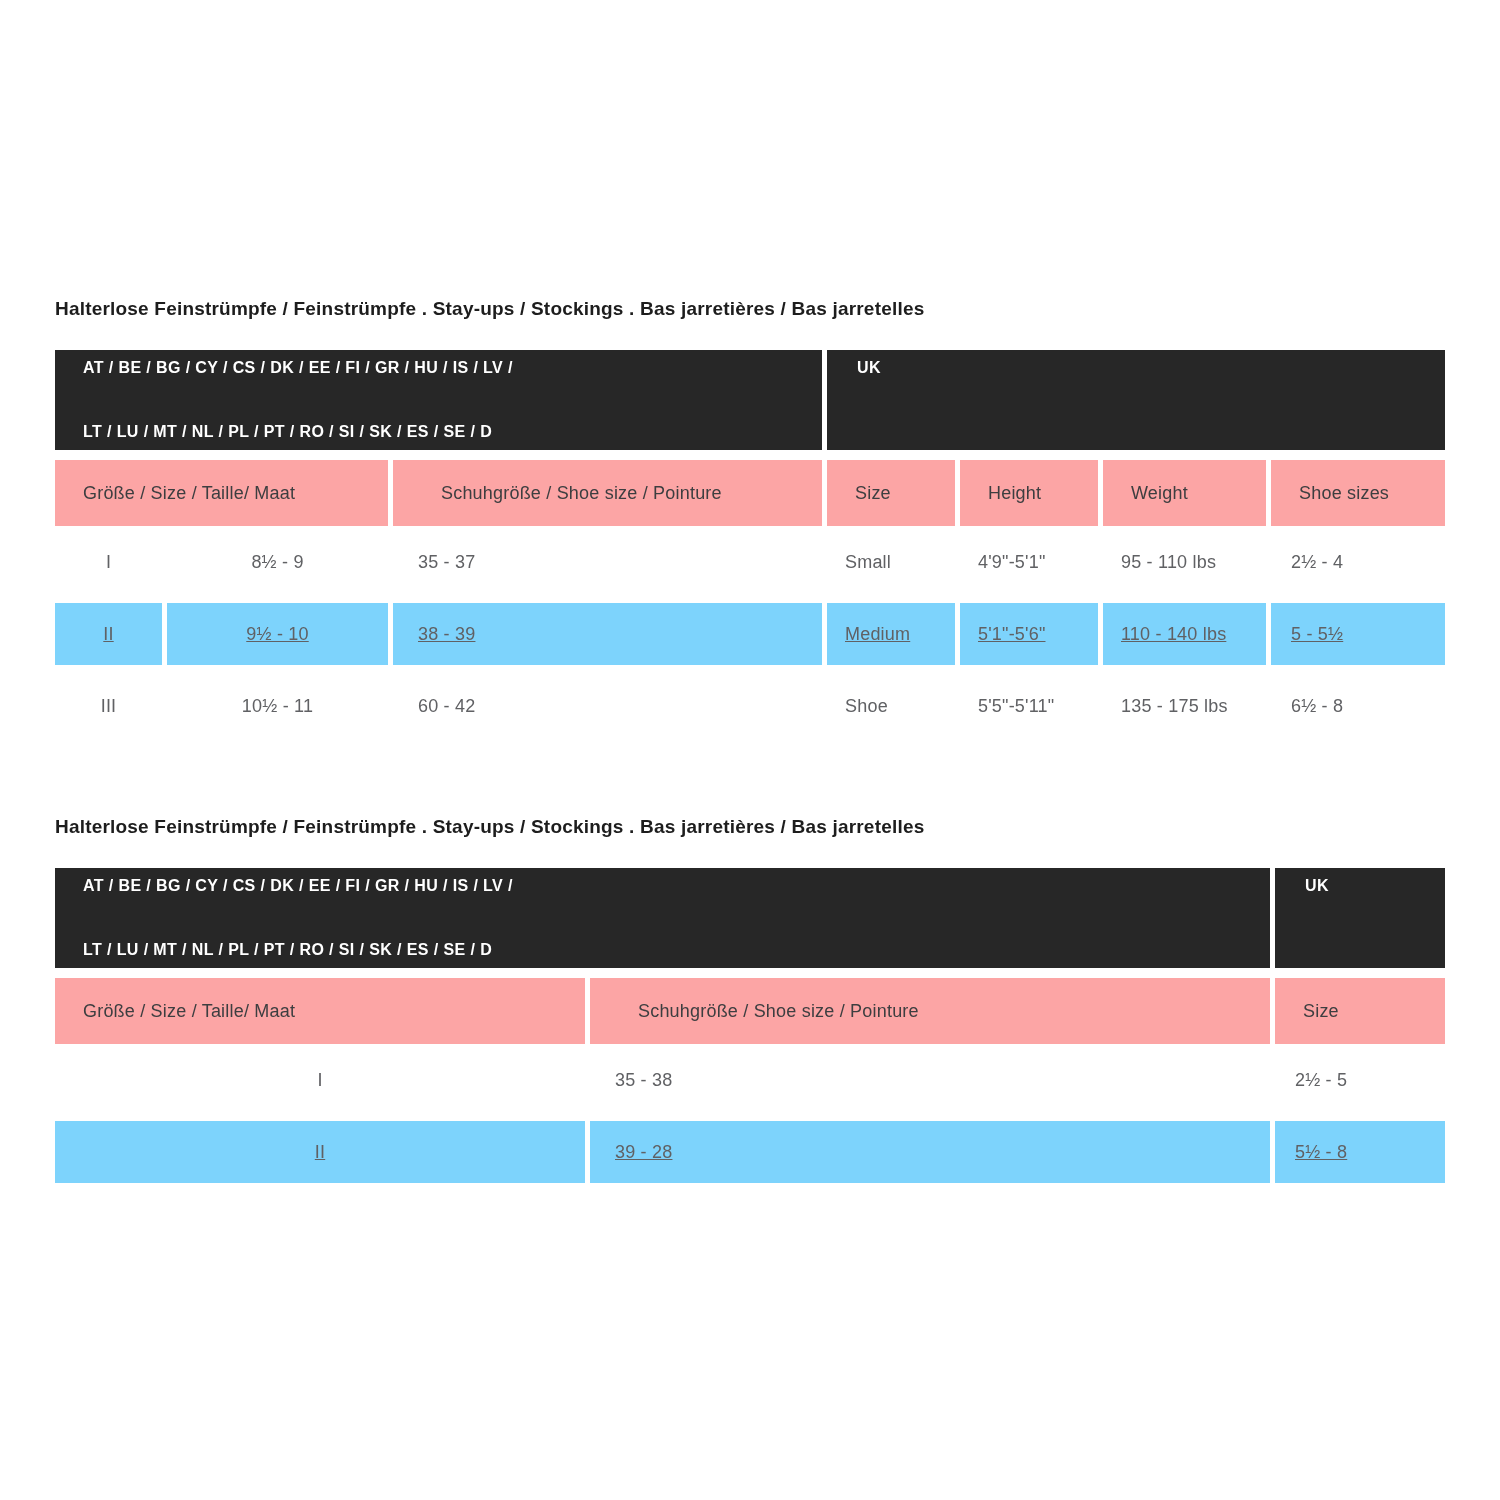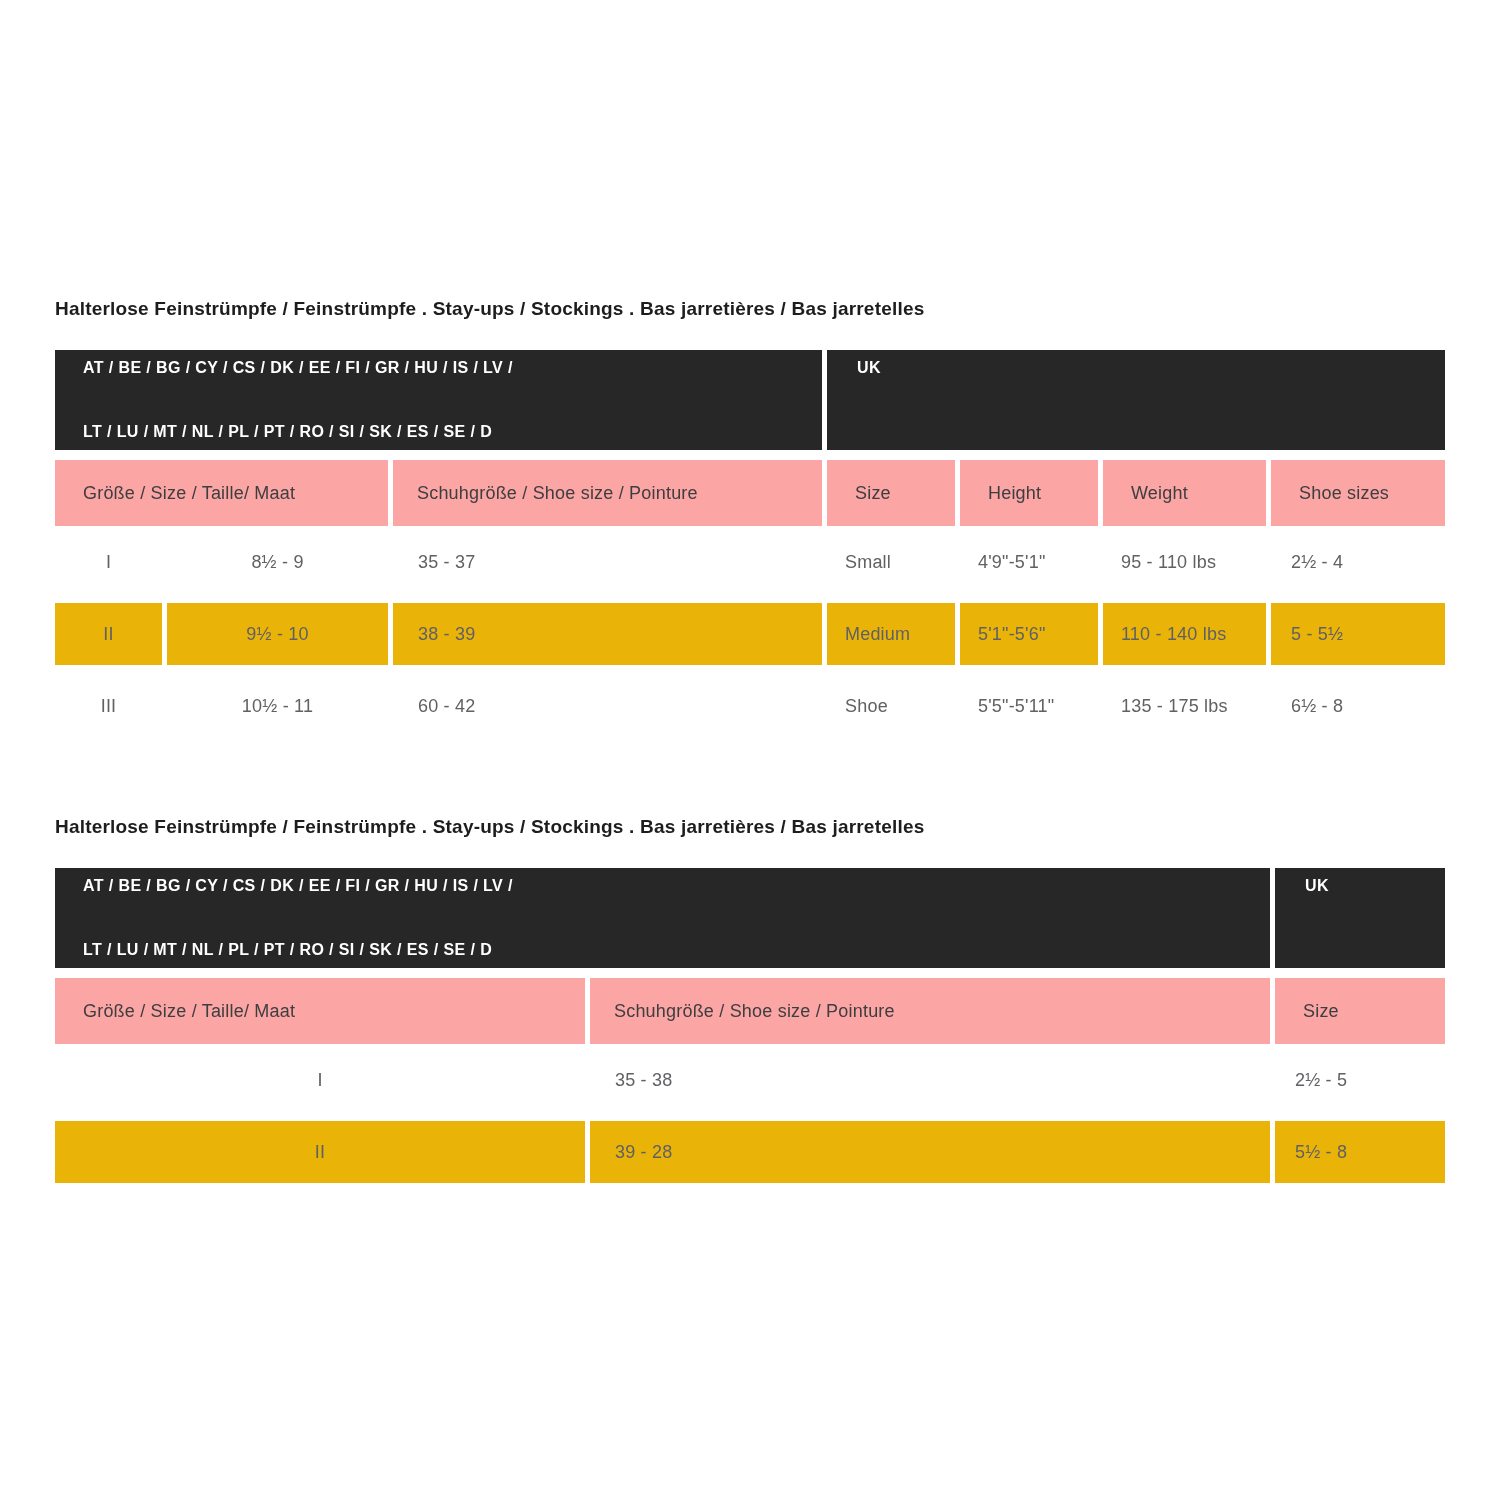--- a/index.html
+++ b/index.html
@@ -34,31 +34,31 @@
   .g1-eu { grid-column:1/4; } .g1-uk { grid-column:4/8; }
   .g2-eu { grid-column:1/3; } .g2-uk { grid-column:3/4; }
 
   
   .hcell {
     background:#fca5a5; height:66px; margin-top:10px;
     box-sizing:border-box; padding-left:28px;
     display:flex; align-items:center;
     font-size:18px; color:#3d3e40; letter-spacing:.2px; white-space:nowrap;
   }
-  .hc-shoe { padding-left:24px; }
+  .hc-shoe { padding-left:48px; }
   .g1-h1 { grid-column:1/3; }
 
   
   .cell {
     height:62px; margin:5px 0;
     box-sizing:border-box;
     display:flex; align-items:center;
     font-size:18px; color:#606164; letter-spacing:.2px; white-space:nowrap;
   }
-  .alt { background:#eab308; }
+  .alt { background:#7dd3fc;text-decoration:underline; }
   .c-center { justify-content:center; }
   .pad25 { padding-left:25px; }
   .pad18 { padding-left:18px; }
   .pad20 { padding-left:20px; }
 </style>
 </head>
 <body>
 
 <div class="page">
 

